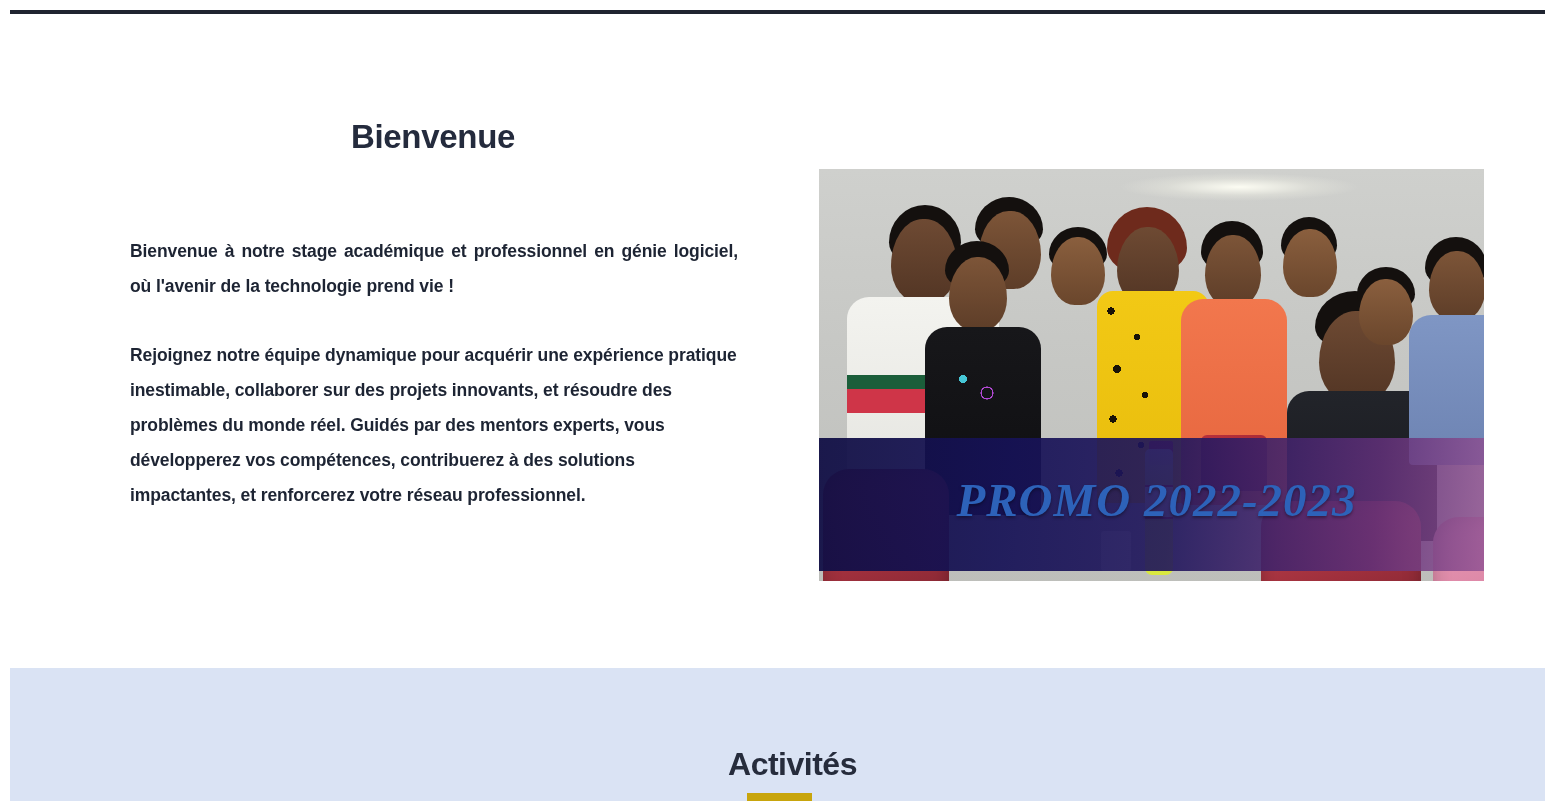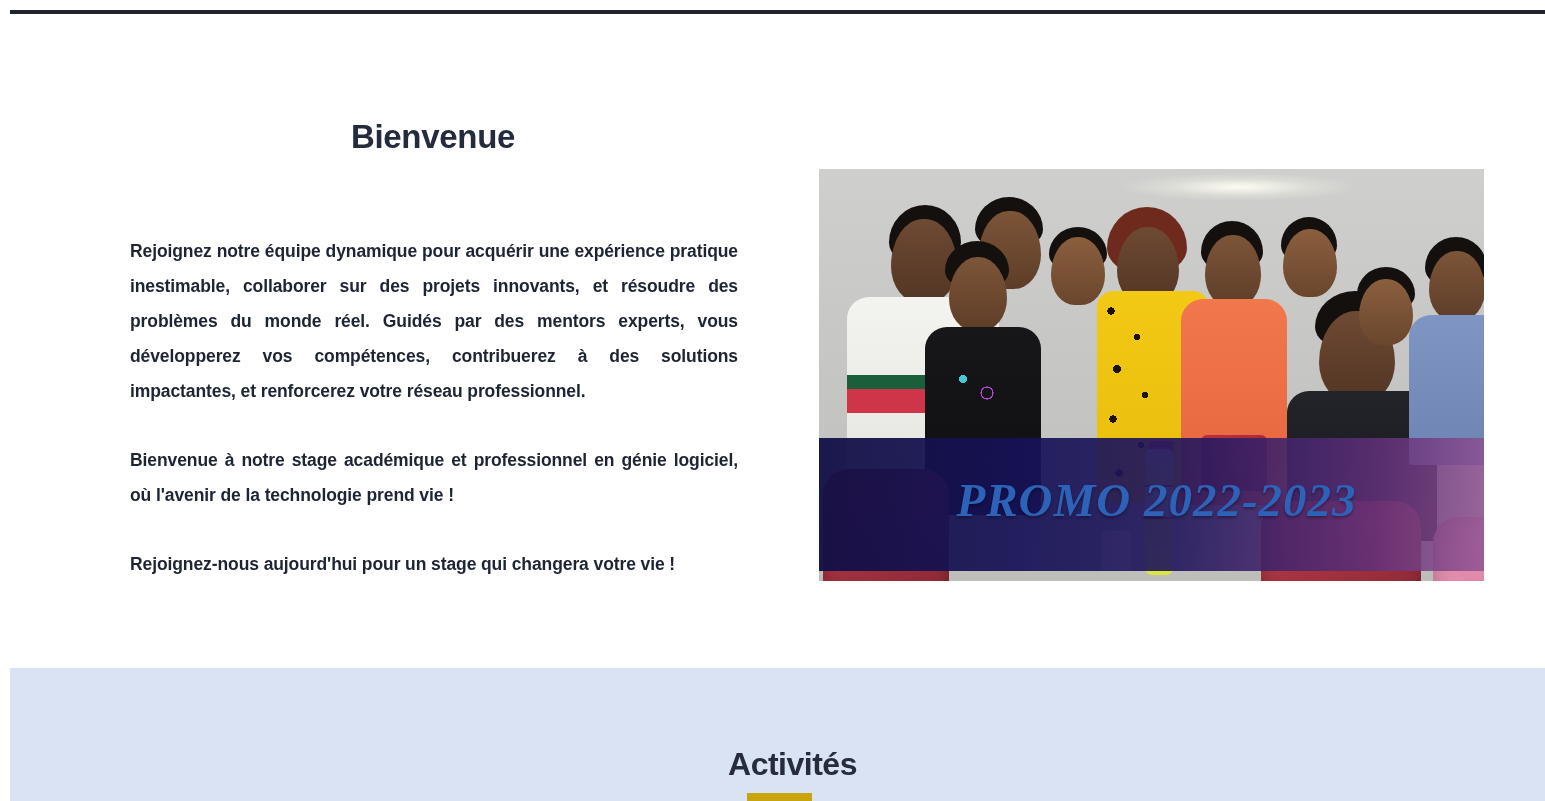--- a/index.html
+++ b/index.html
@@ -200,23 +200,22 @@
 </head>
 <body>
 
 <div class="top-navbar-edge"></div>
 
 <section class="welcome-section">
 
   <h1 class="welcome-title">Bienvenue</h1>
 
   <div class="welcome-text">
+    <p>Bienvenue à notre stage académique et professionnel en génie logiciel, où l'avenir de la technologie prend vie !</p>
     <p>Rejoignez notre équipe dynamique pour acquérir une expérience pratique inestimable, collaborer sur des projets innovants, et résoudre des problèmes du monde réel. Guidés par des mentors experts, vous développerez vos compétences, contribuerez à des solutions impactantes, et renforcerez votre réseau professionnel.</p>
-    <p>Bienvenue à notre stage académique et professionnel en génie logiciel, où l'avenir de la technologie prend vie !</p>
-    <p>Rejoignez-nous aujourd'hui pour un stage qui changera votre vie !</p>
   </div>
 
   <figure class="promo-card">
 
     <div class="promo-photo">
 
       <div class="ph hair" style="left:60px;  top:26px;  width:72px;  height:60px;"></div>
       <div class="ph head skin-a" style="left:62px;  top:40px;  width:66px;  height:84px;"></div>
       <div class="ph torso" style="left:18px;  top:118px; width:152px; height:210px; background:linear-gradient(180deg,#f3f3ef 0%,#e4e4df 100%);"></div>
       <div class="ph" style="left:18px; top:196px; width:152px; height:14px; background:#1b5e3a;"></div>

